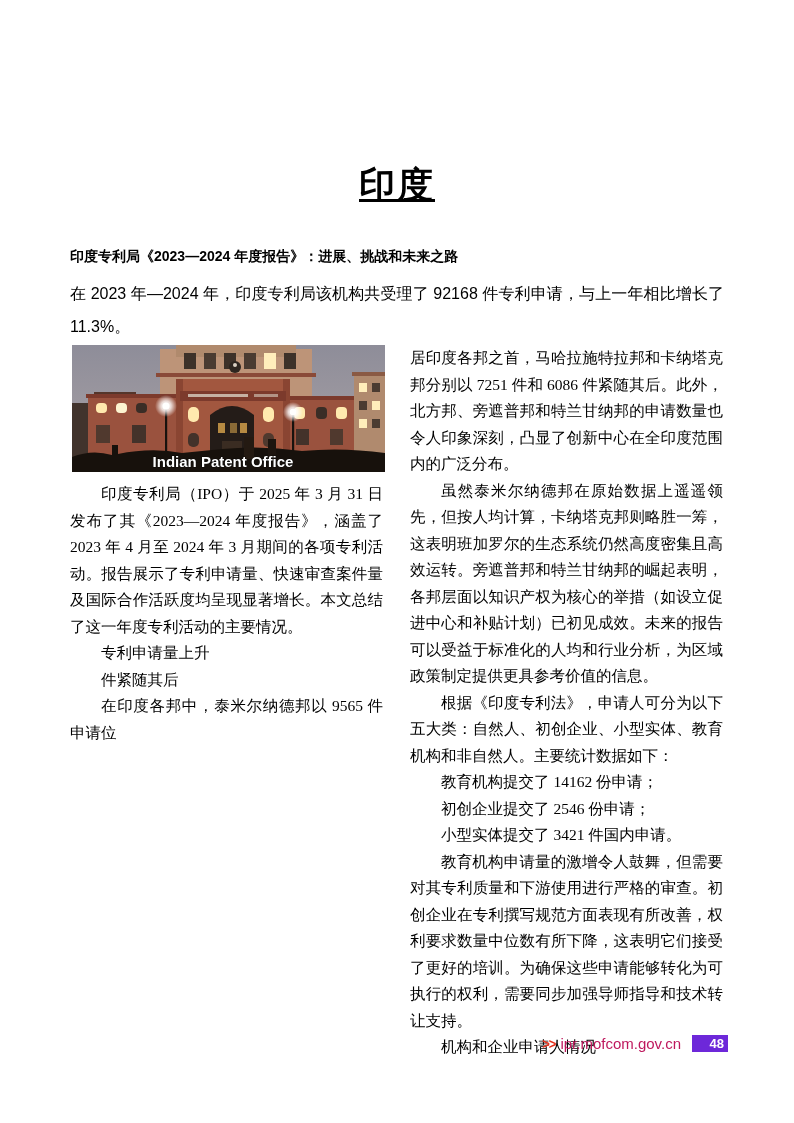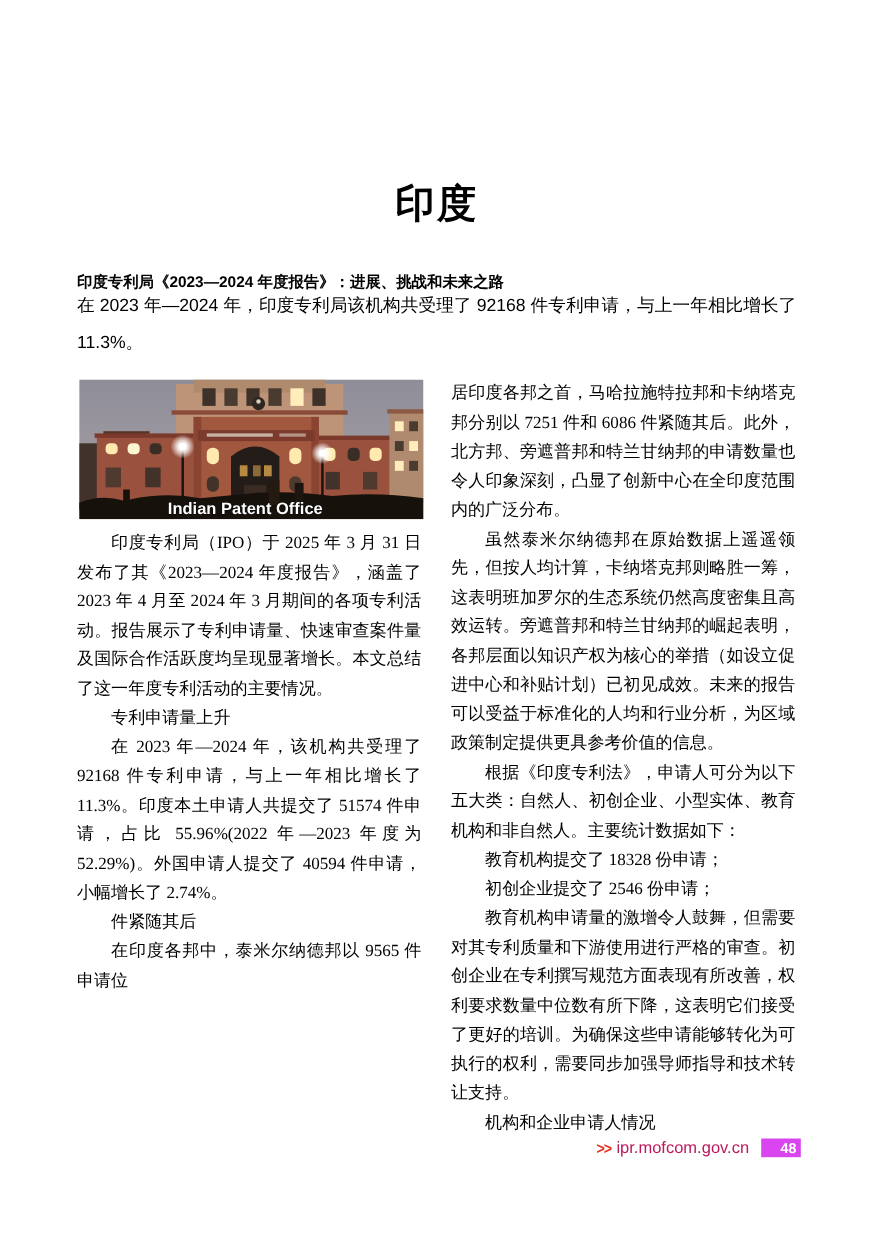--- a/index.html
+++ b/index.html
@@ -11,28 +11,29 @@
     overflow:hidden;
     font-family:"Liberation Serif","DejaVu Serif",serif;
     color:#000;
   }
   .doc-title{
     position:absolute;top:163px;left:0;width:100%;
     text-align:center;
     font-family:"Liberation Sans","DejaVu Sans",sans-serif;
     font-weight:bold;font-size:36px;line-height:44px;
     letter-spacing:2px;
+    text-decoration:underline;
   }
   .article-heading{
     position:absolute;top:243px;left:70px;width:654px;
     font-family:"Liberation Sans","DejaVu Sans",sans-serif;
     font-weight:bold;font-size:14px;line-height:27px;
   }
   .intro{
-    position:absolute;top:262px;left:70px;width:654px;
+    position:absolute;top:277px;left:70px;width:654px;
     font-family:"Liberation Sans","DejaVu Sans",sans-serif;
     font-size:16px;line-height:33px;
     text-align:justify;
   }
   .columns{
     position:absolute;top:345px;left:70px;width:654px;
     display:flex;gap:27px;
   }
   .col{
     width:313px;
@@ -189,39 +190,39 @@
 
         <path d="M0 112 Q20 104 40 110 L40 100 L46 100 L46 109 Q80 102 110 108 L150 104 Q190 100 230 106 Q270 102 313 108 L313 127 L0 127 Z" fill="#17110c"></path>
         <rect x="172" y="92" width="10" height="22" fill="#241a12"></rect>
         <rect x="196" y="94" width="8" height="20" fill="#1d150f"></rect>
 
         <text x="151" y="122" text-anchor="middle" font-family="Liberation Sans, DejaVu Sans, sans-serif" font-size="15" font-weight="bold" fill="#ffffff" stroke="#000000" stroke-width="0.7" paint-order="stroke">Indian Patent Office</text>
       </svg>
       <div>
           <p class="para">印度专利局（IPO）于 2025 年 3 月 31 日发布了其《2023—2024 年度报告》，涵盖了 2023 年 4 月至 2024 年 3 月期间的各项专利活动。报告展示了专利申请量、快速审查案件量及国际合作活跃度均呈现显著增长。本文总结了这一年度专利活动的主要情况。</p>
           <p class="col-heading">专利申请量上升</p>
-          <p class="para">在 2023 年—2024 年，该机构共受理了 92168 件专利申请，与上一年相比增长了 11.3%。印度本土申请人共提交了 51574 件申请，占比 55.96%(2022 年—2023 年度为 52.29%)。外国申请人提交了 40594 件申请，小幅增长了 2.74%。</p>
           <p class="col-heading">件紧随其后</p>
           <p class="para">在印度各邦中，泰米尔纳德邦以 9565 件申请位</p>
         </div>
     </div>
 
     <div class="col">
       <div>
           <p class="flush">居印度各邦之首，马哈拉施特拉邦和卡纳塔克邦分别以 7251 件和 6086 件紧随其后。此外，北方邦、旁遮普邦和特兰甘纳邦的申请数量也令人印象深刻，凸显了创新中心在全印度范围内的广泛分布。</p>
           <p class="para">虽然泰米尔纳德邦在原始数据上遥遥领先，但按人均计算，卡纳塔克邦则略胜一筹，这表明班加罗尔的生态系统仍然高度密集且高效运转。旁遮普邦和特兰甘纳邦的崛起表明，各邦层面以知识产权为核心的举措（如设立促进中心和补贴计划）已初见成效。未来的报告可以受益于标准化的人均和行业分析，为区域政策制定提供更具参考价值的信息。</p>
           <p class="para">根据《印度专利法》，申请人可分为以下五大类：自然人、初创企业、小型实体、教育机构和非自然人。主要统计数据如下：</p>
-          <p class="para">教育机构提交了 18328 份申请；</p>
+          <p class="para">教育机构提交了 14162 份申请；</p>
           <p class="para">初创企业提交了 2546 份申请；</p>
+          <p class="para">小型实体提交了 3421 件国内申请。</p>
           <p class="para">教育机构申请量的激增令人鼓舞，但需要对其专利质量和下游使用进行严格的审查。初创企业在专利撰写规范方面表现有所改善，权利要求数量中位数有所下降，这表明它们接受了更好的培训。为确保这些申请能够转化为可执行的权利，需要同步加强导师指导和技术转让支持。</p>
           <p class="col-heading">机构和企业申请人情况</p>
         </div>
     </div>
 
   </div>
 
   <div class="footer">
     <span class="chevrons" style="color: rgb(229, 50, 30);">&gt;&gt;</span>
     <span class="site">ipr.mofcom.gov.cn</span>
-    <span class="page-num-box" style="background: #d946ef;">48</span>
+    <span class="page-num-box" style="background: #6d28d9;">48</span>
   </div>
 
 </div>
 
 </body></html>

